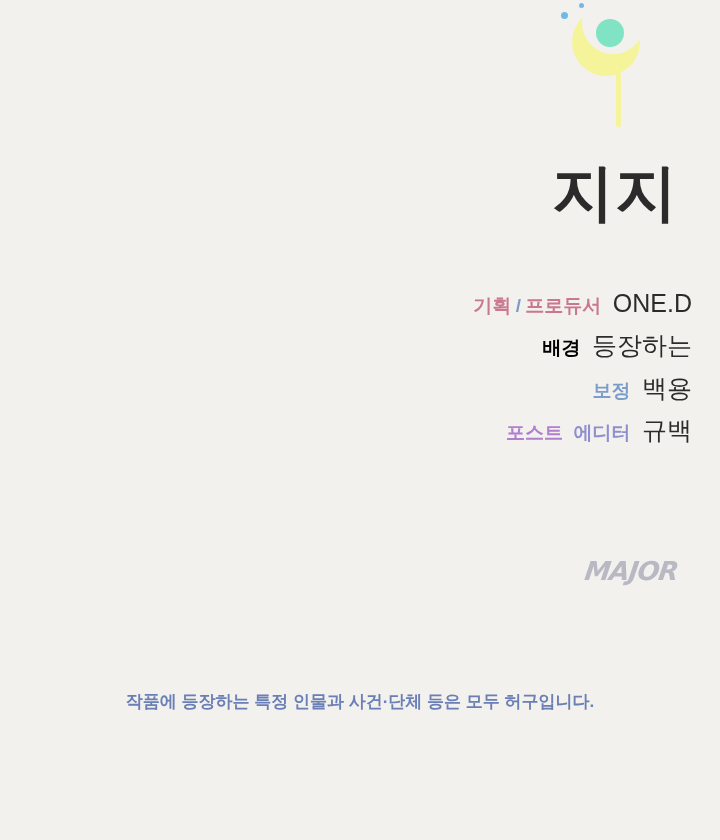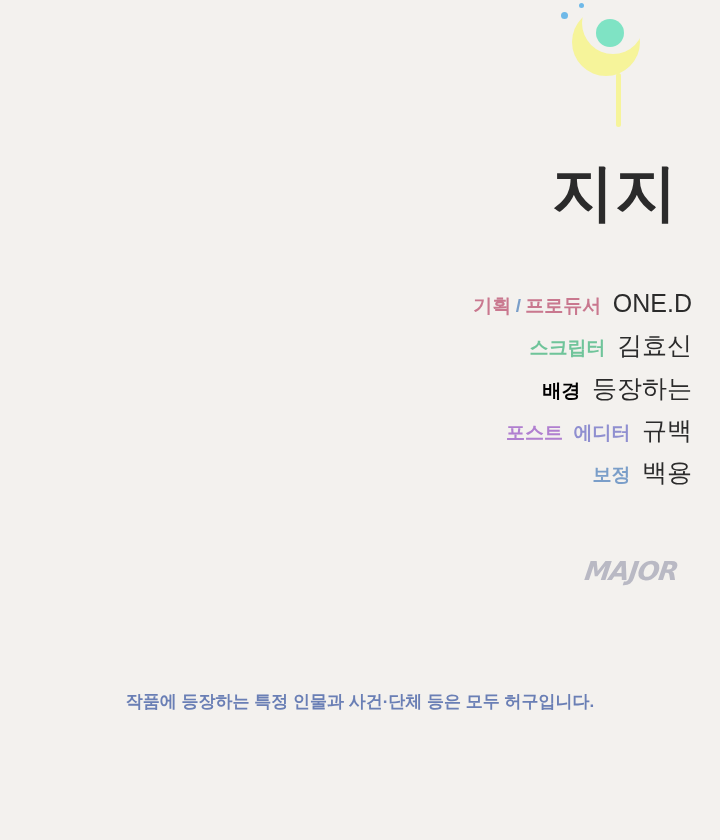--- a/index.html
+++ b/index.html
@@ -174,40 +174,36 @@
 
   <div class="credits">
 
     <div class="credit-row">
       <span class="credit-role role-a">기획</span>
       <span class="credit-role role-b">/</span>
       <span class="credit-role role-a">프로듀서</span>
       <span class="credit-name">ONE.D</span>
     </div>
 
-    <div class="credit-row">
-      <span class="credit-role role-c">스크립터</span>
-      <span class="credit-name">김효신</span>
-    </div>
 
     <div class="credit-row">
       <span class="credit-role role-d">배경</span>
       <span class="credit-name">등장하는</span>
+    </div>
+
+    <div class="credit-row">
+      <span class="credit-role role-e">보정</span>
+      <span class="credit-name">백용</span>
     </div>
 
     <div class="credit-row">
       <span class="credit-role role-f">포스트</span>
       <span class="credit-role role-g" style="margin-left:6px">에디터</span>
       <span class="credit-name">규백</span>
     </div>
 
-    <div class="credit-row">
-      <span class="credit-role role-e">보정</span>
-      <span class="credit-name">백용</span>
-    </div>
-
   </div>
 
   <div class="signature">MAJOR</div>
 
   <div class="disclaimer">작품에 등장하는 특정 인물과 사건·단체 등은 모두 허구입니다.</div>
 
 </div>
 
 </body></html>

